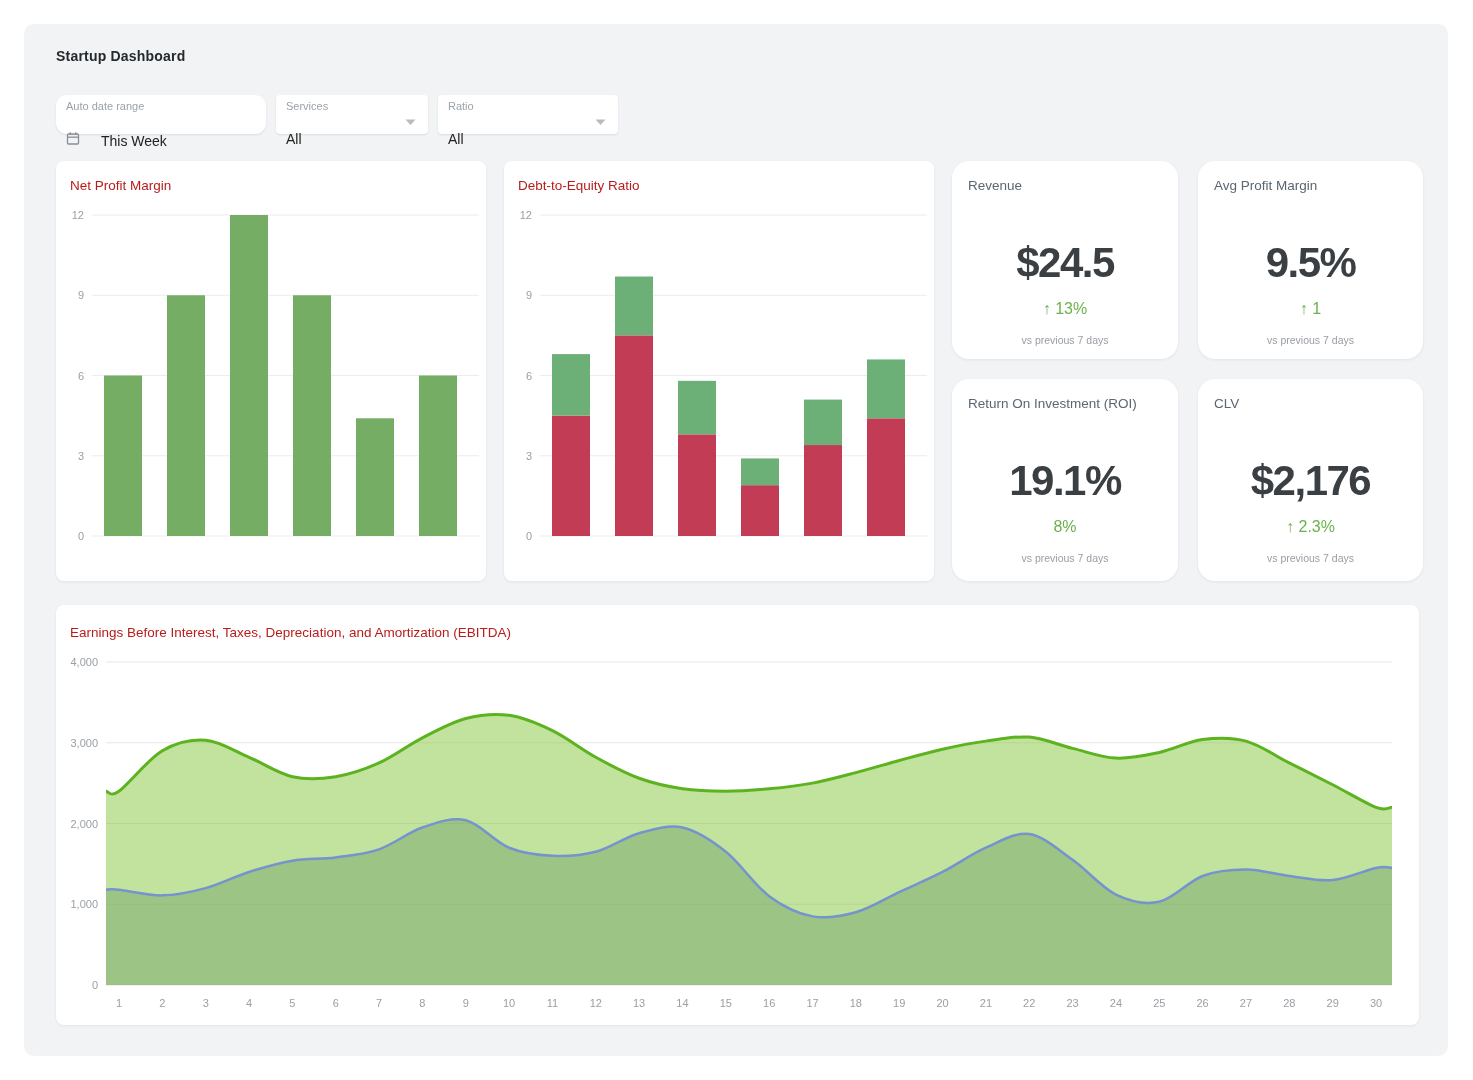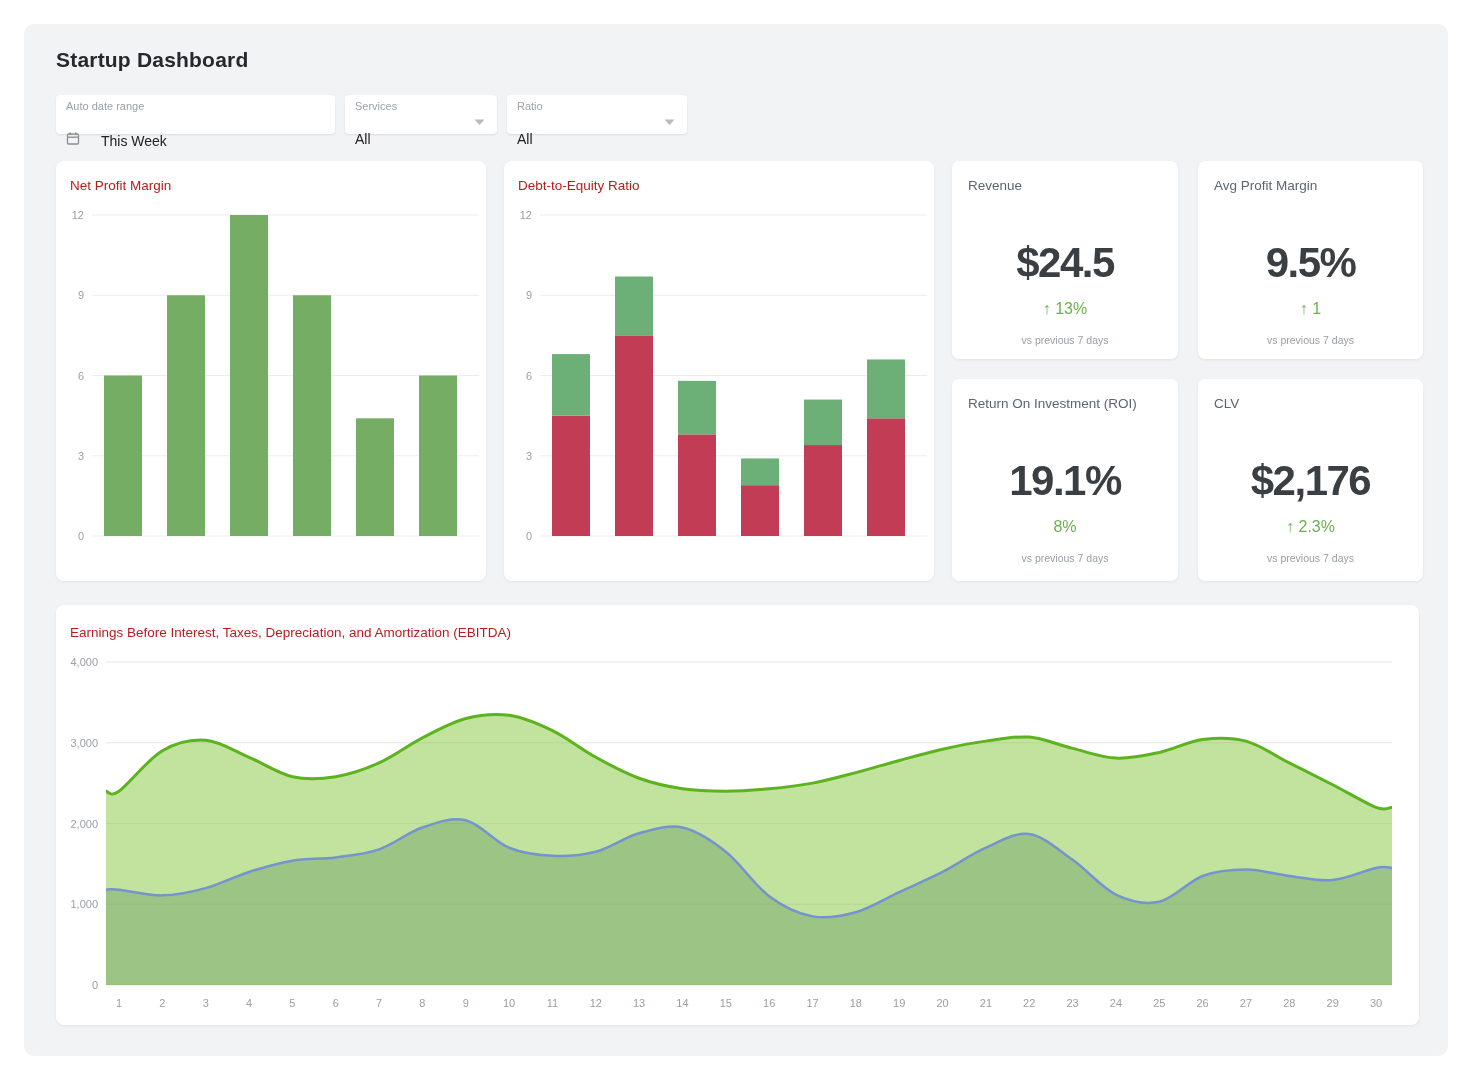--- a/index.html
+++ b/index.html
@@ -2,49 +2,49 @@
 <html><head>
 <meta charset="utf-8">
 <style>
   * { margin:0; padding:0; box-sizing:border-box; }
   html,body { width:1473px; height:1080px; background:#ffffff;
     font-family:"Liberation Sans", sans-serif; position:relative; overflow:hidden; }
 
   .panel { position:absolute; left:24px; top:24px; width:1424px; height:1032px;
     background:#f1f3f5; border-radius:10px; }
 
-  .page-title { position:absolute; left:32px; top:24px; font-size:21px; font-weight:600;
+  .page-title { position:absolute; left:32px; top:24px; font-size:14px; font-weight:600;
     color:#24292d; letter-spacing:0.2px; }
 
   
   .filters { position:absolute; left:32px; top:71px; display:flex; gap:10px; }
   .filter-card { position:relative; background:#fff; border-radius:4px; height:39px;
     box-shadow:0 1px 2px rgba(25,39,52,.10); padding:5px 10px 0 10px; }
-  .filter-card.f1 { width:279px; }
+  .filter-card.f1 { width:210px;border-radius:11px; }
   .filter-card.f2 { width:152px; }
   .filter-card.f3 { width:180px; }
   .filter-label { font-size:11px; color:#9aa2aa; line-height:13px; }
   .filter-value-row { display:flex; align-items:center; gap:21px; margin-top:18px; }
   .filter-value { font-size:14px; color:#222; font-weight:500; }
   .chev { position:absolute; right:12px; top:17px; }
 
   
   .card { position:absolute; background:#fff; border-radius:8px;
     box-shadow:0 1px 3px rgba(25,39,52,.07); }
   .card-title { position:absolute; left:14px; top:17px; font-size:13.5px; color:#b91c1c; }
   .chart-svg { position:absolute; left:0; top:0; }
   svg text { font-family:"Liberation Sans", sans-serif; }
 
   .chart-card-1 { left:32px; top:137px; width:430px; height:420px; }
   .chart-card-2 { left:480px; top:137px; width:430px; height:420px; }
 
   
   .kpi-grid { position:absolute; left:928px; top:137px; width:471px; height:420px;
     display:grid; grid-template-columns:226px 225px; grid-template-rows:198px 202px; gap:20px; }
-  .kpi-card { position:relative; background:#fff; border-radius:7px; text-align:center;
+  .kpi-card { position:relative; background:#fff; border-radius:17px; text-align:center;
     box-shadow:0 1px 3px rgba(25,39,52,.07); }
   .kpi-title { position:absolute; left:16px; top:17px; font-size:13.5px; color:#5b6670;
     text-align:left; white-space:nowrap; }
   .kpi-value { padding-top:80px; font-size:42px; line-height:1.05; font-weight:700;
     color:#3a3f44; letter-spacing:-1.5px; }
   .kpi-delta { margin-top:15px; font-size:16px; color:#6cb14e; font-weight:500; }
   .kpi-note { margin-top:16px; font-size:10.5px; color:#989ea5; }
 
   .big-card { left:32px; top:581px; width:1363px; height:420px; }
   .big-card .card-title { top:20px; }

